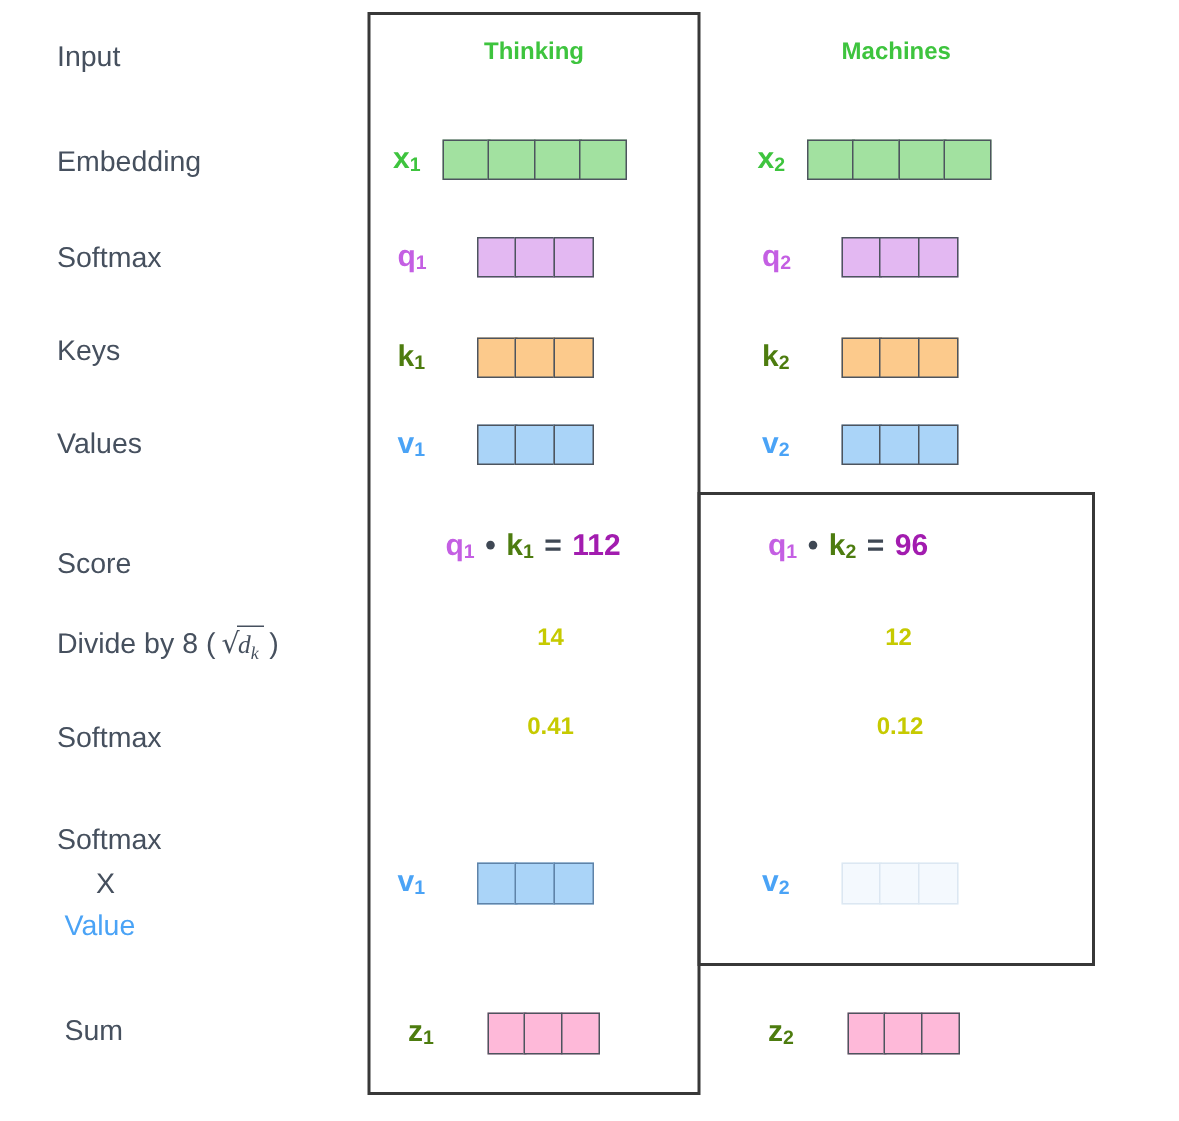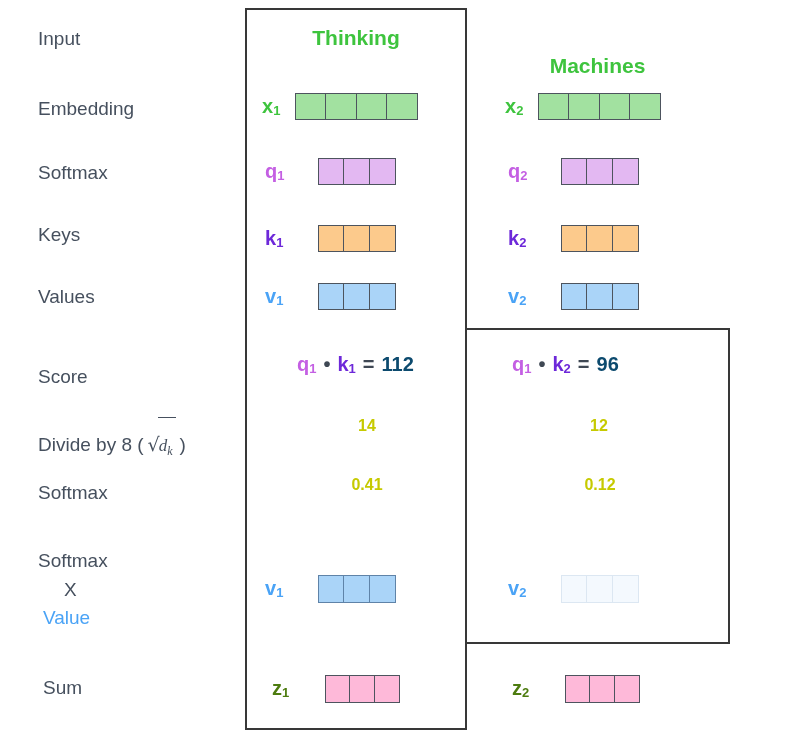--- a/index.html
+++ b/index.html
@@ -4,50 +4,50 @@
 <style>
   html,body{margin:0;padding:0;background:#ffffff;}
   .canvas{
     position:relative;width:786px;height:747px;background:#ffffff;
     font-family:"Liberation Sans", sans-serif;overflow:hidden;
   }
   .box{position:absolute;border:2px solid #383838;box-sizing:border-box;background:transparent;}
   .box1{left:245px;top:8px;width:222px;height:722px;}
   .box2{left:465px;top:328px;width:265px;height:316px;}
 
-  .col-header{position:absolute;top:26px;font-weight:bold;font-size:21px;color:#3ec43e;text-align:center;}
+  .col-header{position:absolute;top:26px;font-weight:bold;font-size:16px;color:#3ec43e;text-align:center;}
   .col-header.th{left:245px;width:222px;}
-  .col-header.mh{left:465px;width:265px;margin-top:28px;}
+  .col-header.mh{left:465px;width:265px;}
 
   .row-label{position:absolute;left:38px;font-size:19px;color:#46505e;line-height:24px;white-space:nowrap;}
   .row-label.blue{color:#4aa3f6;}
 
   .vlabel{position:absolute;font-weight:bold;font-size:20px;line-height:27px;white-space:nowrap;}
   .vlabel .sub, .eq .sub{font-size:13px;position:relative;top:2px;font-weight:bold;}
-  .c-x{color:#3ec43e;} .c-q{color:#c45fe3;} .c-k{color:#6d28d9;}
+  .c-x{color:#3ec43e;} .c-q{color:#c45fe3;} .c-k{color:#4d7c0f;}
   .c-v{color:#4aa3f6;} .c-z{color:#4d7c0f;}
-  .c-dark{color:#3f4854;} .c-yellow{color:#0c4a6e;}
+  .c-dark{color:#3f4854;} .c-yellow{color:#a21caf;}
 
   .vec{position:absolute;display:flex;}
   .cell{width:27px;height:27px;box-sizing:border-box;border:1.6px solid #4d545e;margin-left:-1.6px;}
   .cell:first-child{margin-left:0;}
   .vec-x .cell{width:32px;background:#a2e1a0;}
   .vec-q .cell{background:#e3b8f2;}
   .vec-k .cell{background:#fcca8c;}
   .vec-v .cell{background:#aad4f8;}
   .vec-vw .cell{background:#aad4f8;border-color:#5f83a8;height:28px;}
   .vec-vw-faded .cell{background:#f4f9fe;border-color:#dce7f2;height:28px;}
   .vec-z .cell{width:26px;background:#feb9d9;height:28px;}
 
   .eq{position:absolute;display:flex;gap:7px;align-items:baseline;font-size:20px;font-weight:bold;white-space:nowrap;}
   .yellow-val{position:absolute;transform:translateX(-50%);font-size:16px;font-weight:bold;color:#c6ca00;white-space:nowrap;}
 
   .sqrt{display:inline-block;margin:0 4px;font-size:17px;color:#46505e;}
   .rad-sym{font-family:"DejaVu Sans", sans-serif;font-size:19px;}
-  .radicand{display:inline-block;border-top:1.5px solid #46505e;padding:16px 3px 0 1px;
+  .radicand{display:inline-block;border-top:1.5px solid #46505e;padding:0 3px 0 1px;
     font-family:"Liberation Serif", serif;font-style:italic;font-size:17px;margin-left:-2px;}
   .radicand sub{font-size:12px;font-style:italic;}
 </style>
 </head>
 <body>
 
 <div class="canvas">
 
   <div class="box box1"></div>
   <div class="box box2"></div>

